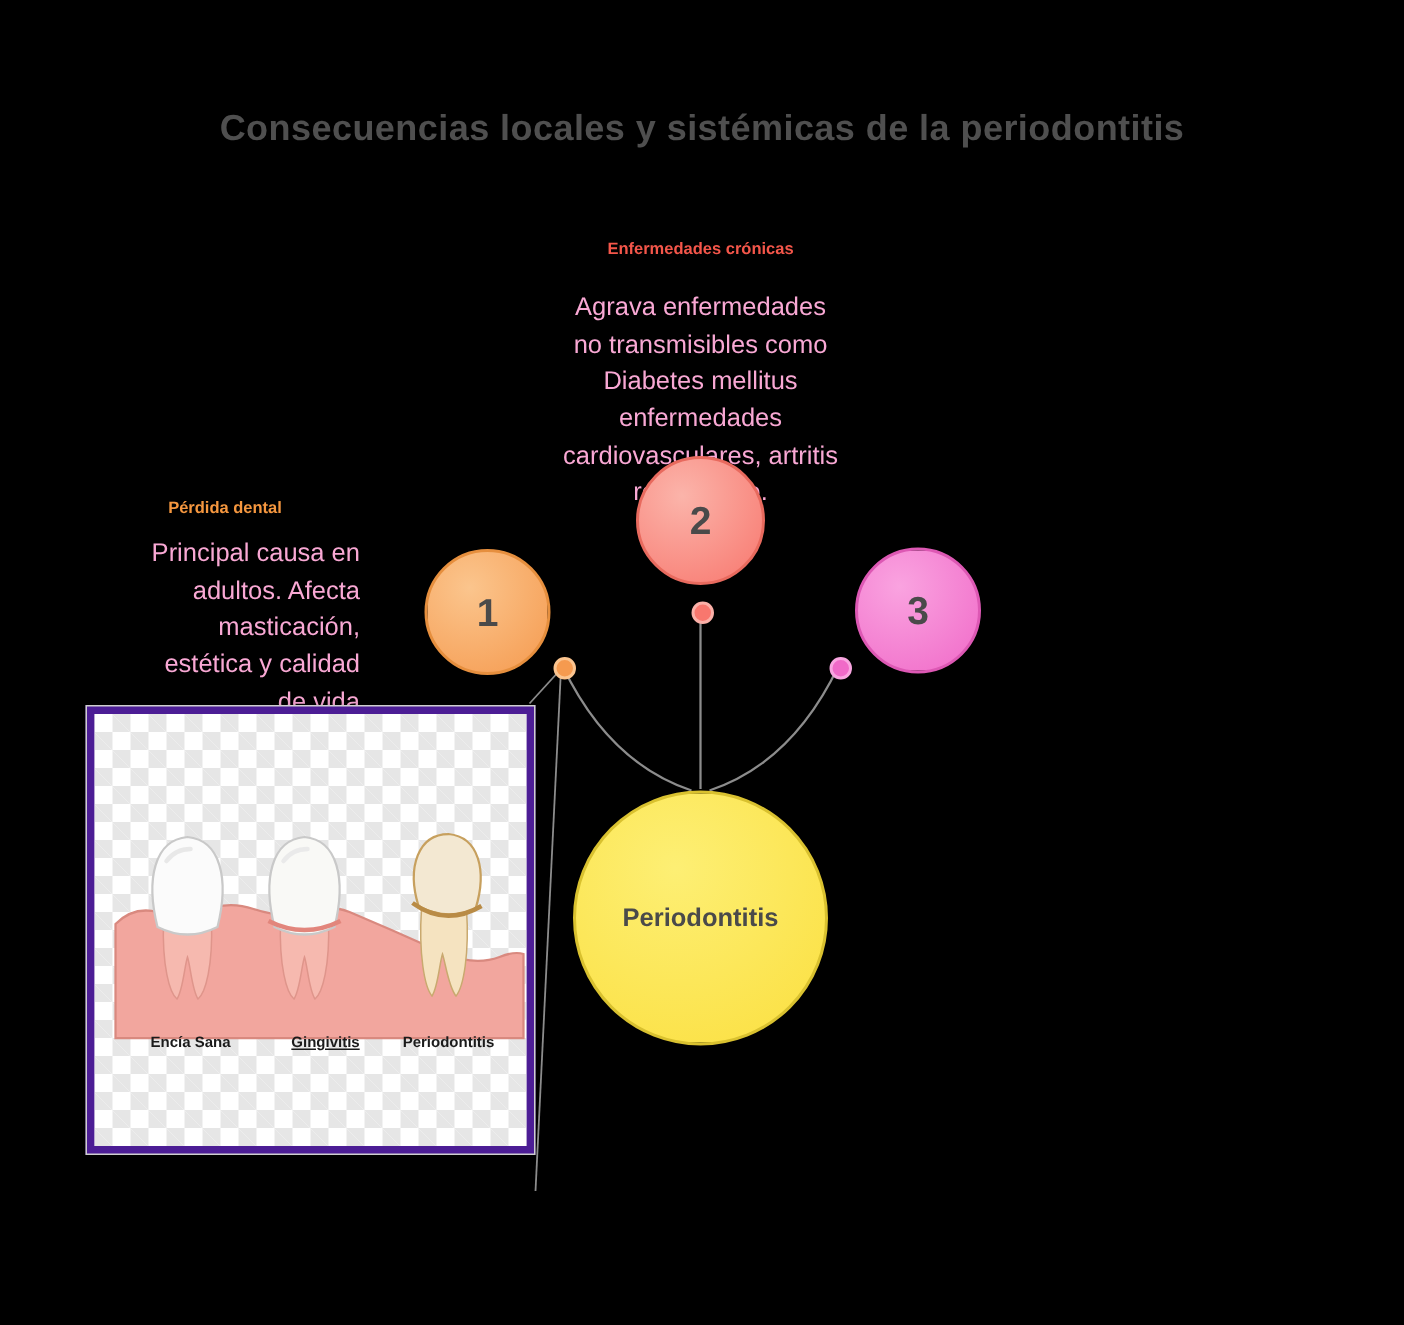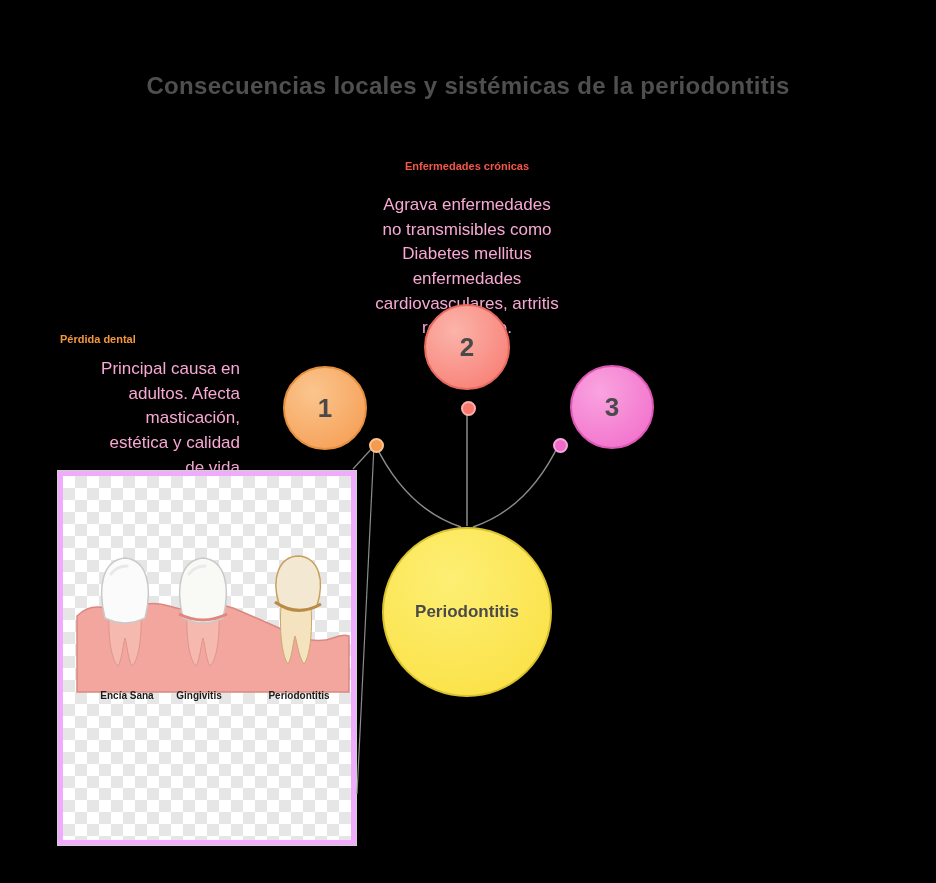--- a/index.html
+++ b/index.html
@@ -5,21 +5,21 @@
   html,body{margin:0;padding:0;background:#000;}
   .canvas{
     position:relative;width:936px;height:883px;background:#000;
     font-family:"Liberation Sans",sans-serif;overflow:hidden;padding-left:36px;
   }
   .title{
     position:absolute;top:72px;left:0;width:936px;text-align:center;
     font-size:24px;font-weight:bold;color:#4f4f4f;letter-spacing:.3px;
   }
   .heading{position:absolute;font-size:11px;font-weight:bold;line-height:1.35;}
-  .heading.orange{color:#f5973f;top:332px;left:60px;width:180px;}
+  .heading.orange{color:#f5973f;top:332px;left:60px;width:180px;text-align:center;}
   .heading.salmon{color:#f4564a;top:159px;left:297px;width:340px;text-align:center;}
   .heading.pink{color:#f55fc6;top:320px;left:676px;width:140px;text-align:left;}
   .desc{
     position:absolute;font-size:17px;color:#f9a8d4;line-height:1.45;
   }
   .desc.d1{top:357px;left:90px;width:150px;text-align:right;}
   .desc.d2{top:193px;left:372px;width:190px;text-align:center;}
   .desc.d3{top:383px;left:676px;width:162px;text-align:left;}
 
   .num-circle{
@@ -43,36 +43,36 @@
   }
 
   .dot{position:absolute;width:11px;height:11px;border-radius:50%;box-sizing:content-box;}
   .dot1{left:369px;top:438px;background:#f59a4f;border:2px solid #fbc48f;}
   .dot2{left:461px;top:401px;background:#f8776e;border:2px solid #fbb0a8;}
   .dot3{left:553px;top:438px;background:#f06ac8;border:2px solid #f9a5e0;}
 
   .overlay-svg{position:absolute;left:0;top:0;width:936px;height:883px;pointer-events:none;}
 
   .img-box{
-    position:absolute;left:57px;top:470px;width:300px;height:376px;background:#f0abfc;
+    position:absolute;left:57px;top:470px;width:300px;height:300px;background:#4c1d95;
     border:1px solid #cfcfcf;box-shadow:0 3px 8px rgba(0,0,0,.45);box-sizing:border-box;
   }
   .checker{
     position:absolute;inset:5px;background-color:#fff;
     background-image:
       linear-gradient(45deg,#e6e6e6 25%,transparent 25%,transparent 75%,#e6e6e6 75%),
       linear-gradient(45deg,#e6e6e6 25%,transparent 25%,transparent 75%,#e6e6e6 75%);
     background-size:24px 24px;background-position:0 0,12px 12px;
   }
   .teeth-svg{position:absolute;left:12px;top:68px;width:276px;height:150px;}
   .stage-label{
     position:absolute;top:214px;transform:translateX(-50%);
     font-size:10px;font-weight:bold;color:#1b1b1b;white-space:nowrap;
   }
-  .sl0{left:64px;} .sl1{left:136px;} .sl2{left:236px;}
+  .sl0{left:64px;} .sl1{left:154px;text-decoration:underline;} .sl2{left:236px;}
 </style>
 </head>
 <body>
 
 <div class="canvas">
 
   <div class="title">Consecuencias locales y sistémicas de la periodontitis</div>
 
   <div class="heading salmon">Enfermedades crónicas</div>
   <div class="desc d2">Agrava enfermedades no transmisibles como Diabetes mellitus enfermedades cardiovasculares, artritis reumatoide.</div>

